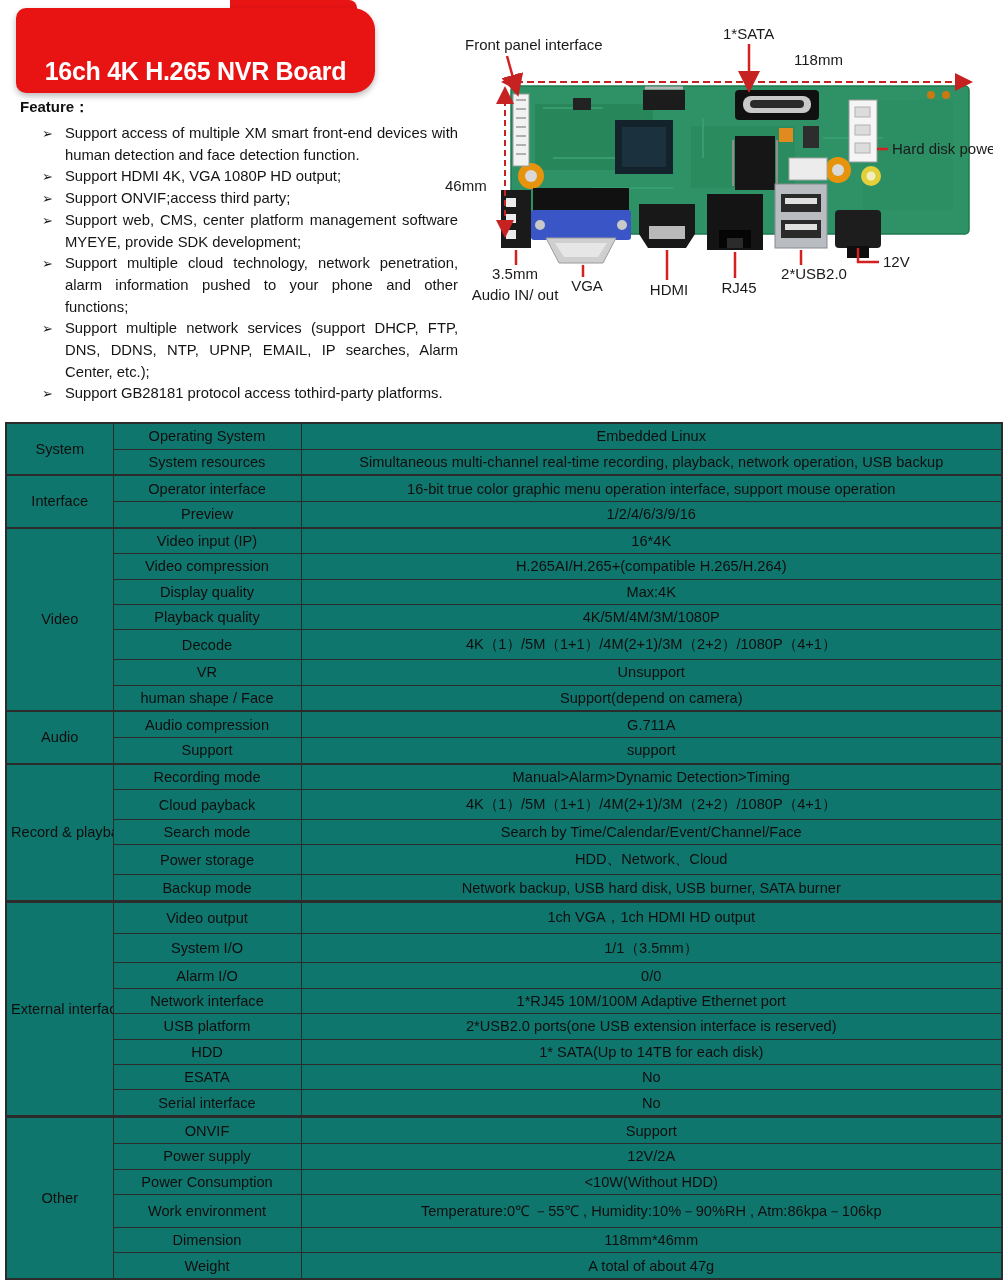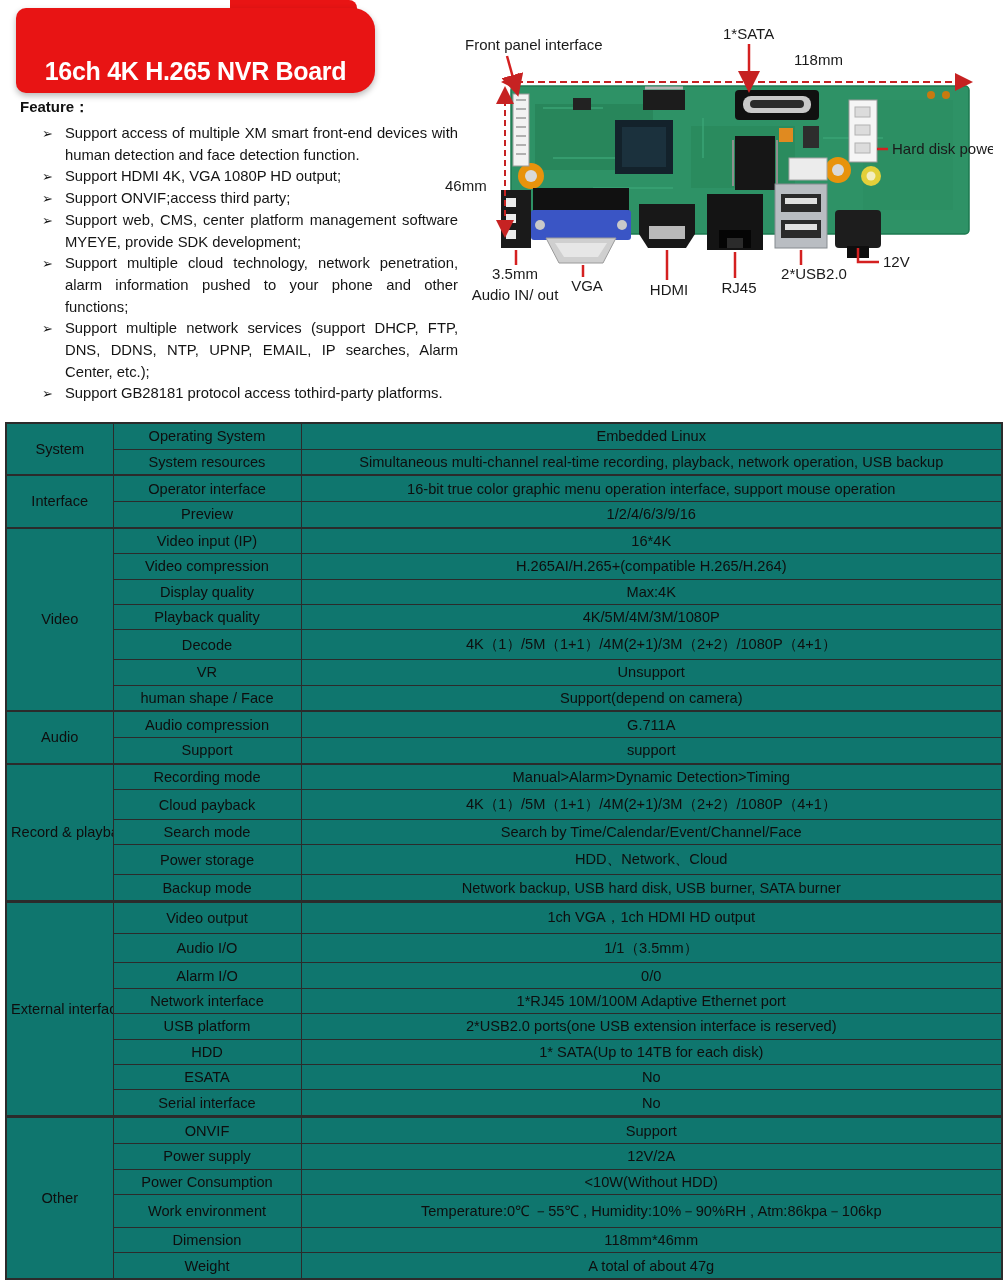--- a/index.html
+++ b/index.html
@@ -290,21 +290,21 @@
           <td>Backup mode</td>
           <td>Network backup, USB hard disk, USB burner, SATA burner</td>
         </tr>
         <tr class="sec thick">
           <td rowspan="8" class="cat">External
 interface</td>
           <td>Video output</td>
           <td>1ch VGA，1ch HDMI HD output</td>
         </tr>
         <tr>
-          <td>Audio I/O</td>
+          <td>System I/O</td>
           <td>1/1（3.5mm）</td>
         </tr>
         <tr>
           <td>Alarm I/O</td>
           <td>0/0</td>
         </tr>
         <tr>
           <td>Network interface</td>
           <td>1*RJ45 10M/100M Adaptive Ethernet port</td>
         </tr>

